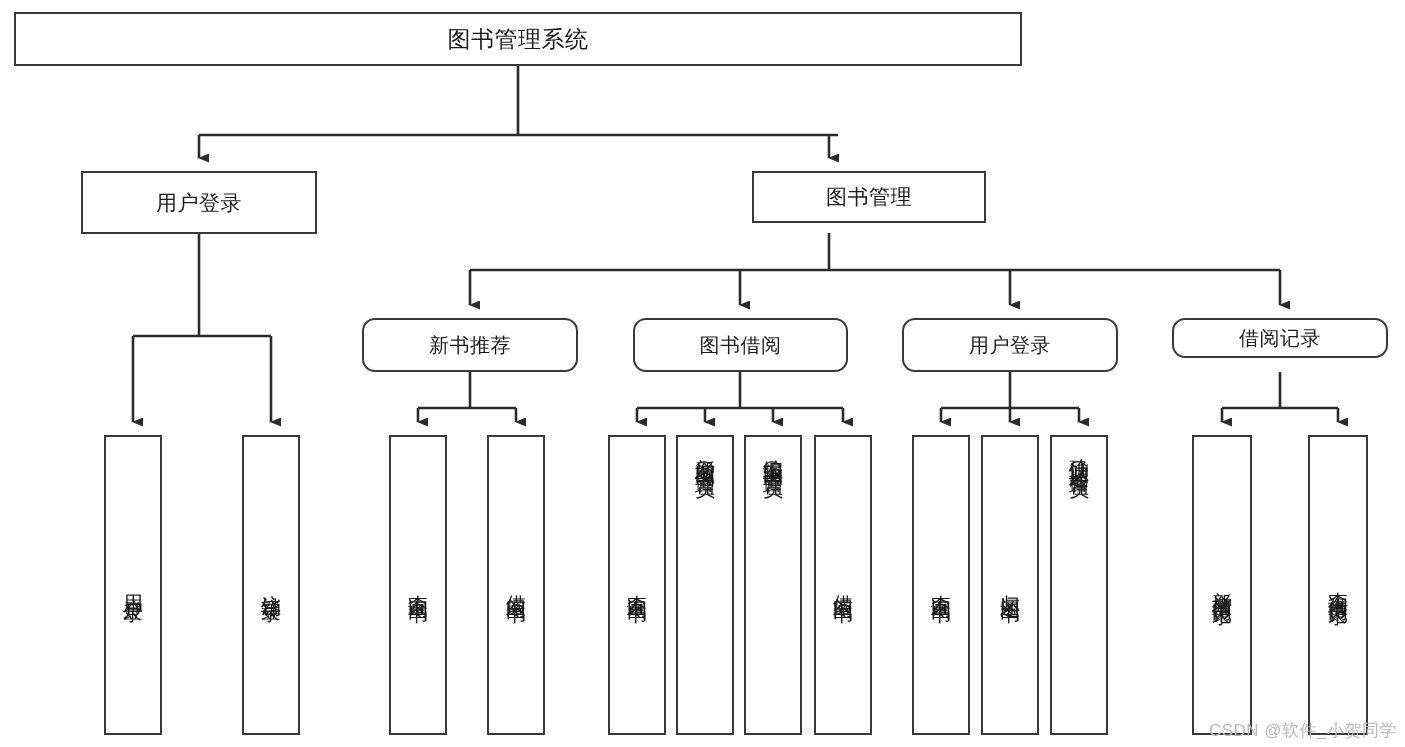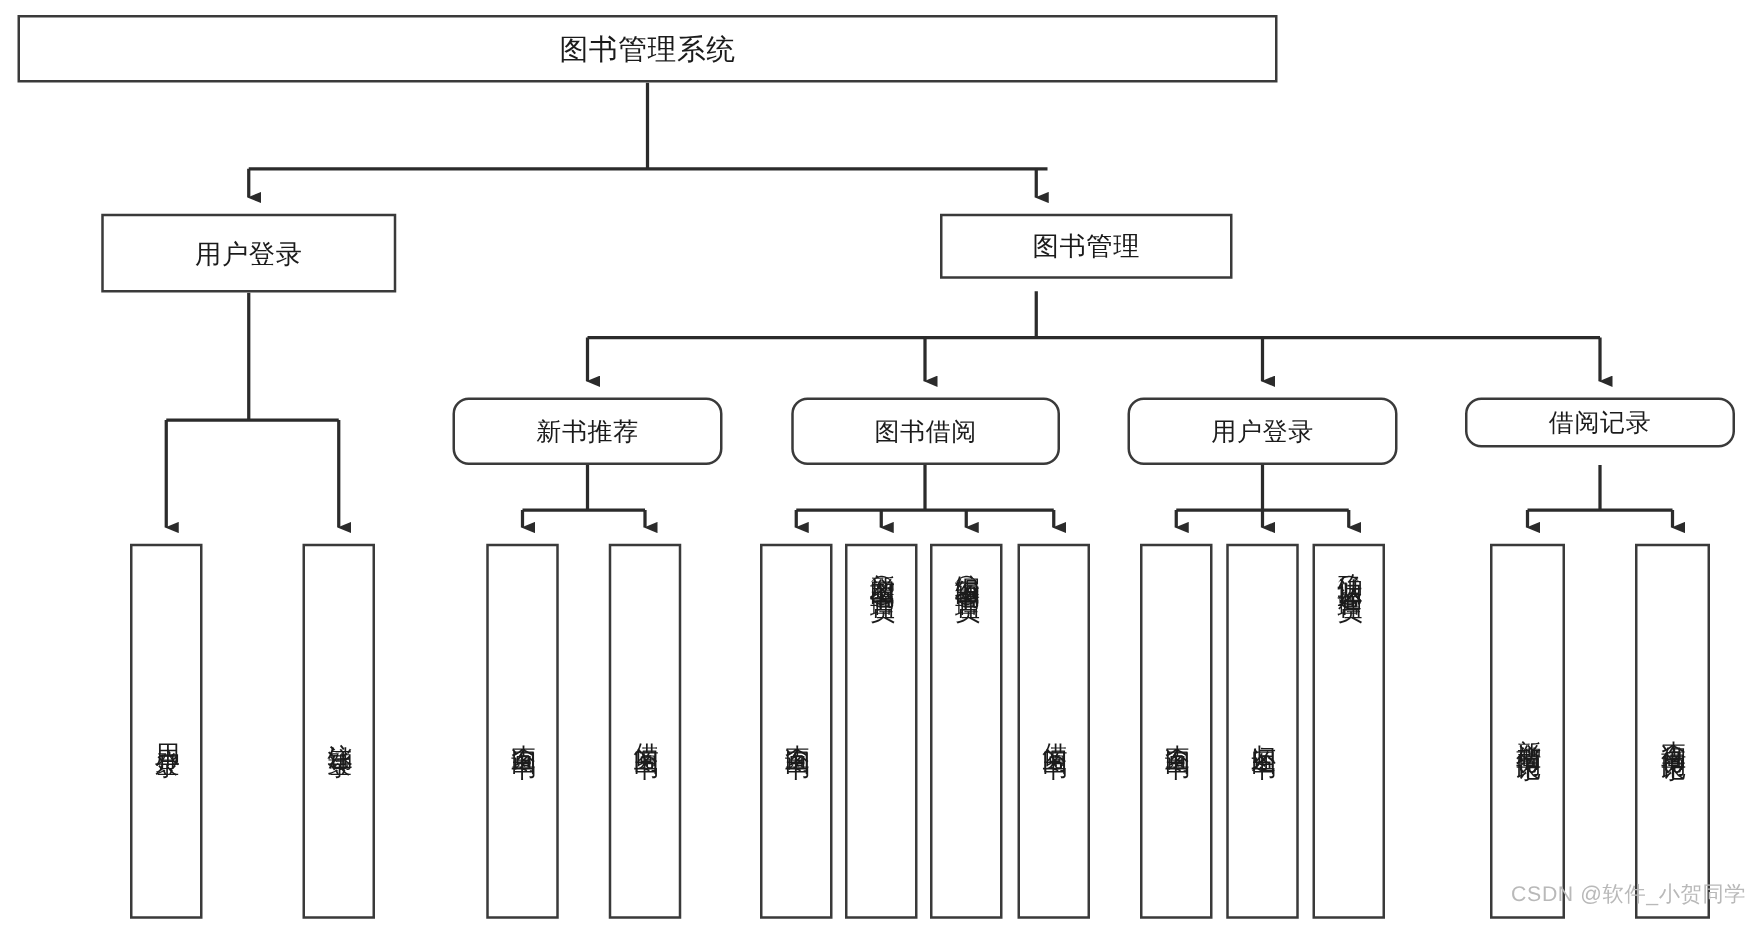--- a/index.html
+++ b/index.html
@@ -57,21 +57,21 @@
     writing-mode: vertical-rl;
     text-orientation: upright;
     line-height: 1.06;
     letter-spacing: 3px;
     white-space: nowrap;
     display: block;
   }
   .watermark {
     position: absolute;
     right: 8px;
-    bottom: 20px;
+    bottom: 5px;
     font-size: 17px;
     color: #b9b9b9;
     white-space: nowrap;
     letter-spacing: 0.5px;
   }
 </style>
 </head>
 <body>
 
 <div id="canvas">

